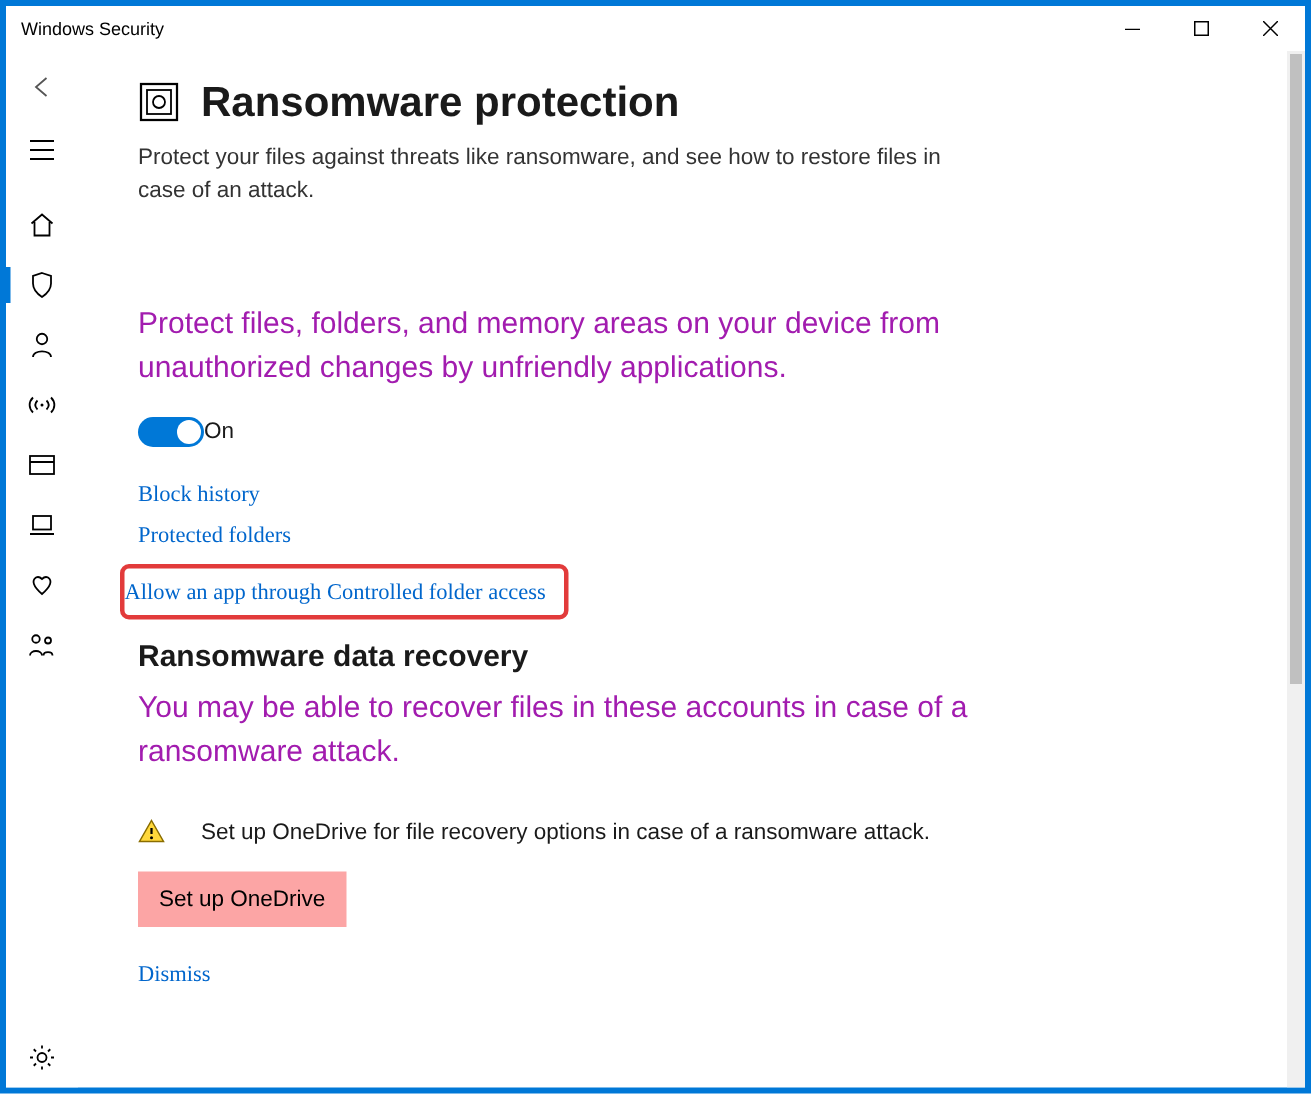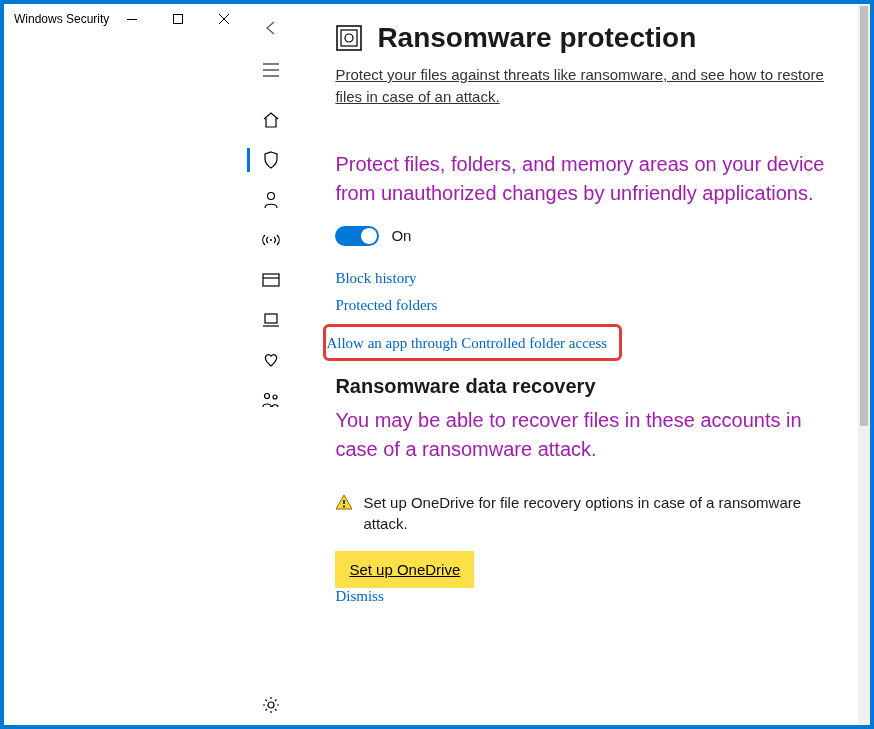--- a/index.html
+++ b/index.html
@@ -9,21 +9,21 @@
       padding: 4px;
       width: 874px;
       height: 729px;
       overflow: hidden;
     }
     .window {
       background: #fff;
       width: 866px;
       height: 721px;
       display: flex;
-      flex-direction: row;
+      flex-direction: column;
       position: relative;
     }
     .titlebar {
       height: 30px;
       display: flex;
       align-items: center;
       justify-content: space-between;
       padding-left: 10px;
       font-size: 12px;
       color: #000;
@@ -72,24 +72,24 @@
       background: #0078d7;
     }
     .content {
       flex: 1;
       padding: 18px 40px 20px 40px;
       overflow-y: auto;
       color: #1a1a1a;
     }
     .heading-row { display: flex; align-items: center; gap: 14px; margin-bottom: 10px; }
     h1 { font-size: 28px; font-weight: 600; text-align: center; }
-    .subtitle { font-size: 15px; color: #333; line-height: 1.45; max-width: 560px; margin-bottom: 42px; text-decoration: underline; }
+    .subtitle { font-size: 15px; color: #333; line-height: 1.45; max-width: 560px; margin-bottom: 64px; }
     h2 { font-size: 20px; font-weight: 600; margin-bottom: 8px; }
     .section-desc { font-size: 20px; color: #a21caf; line-height: 1.45; max-width: 560px; margin-bottom: 18px; }
-    .toggle-row { display: flex; align-items: center; gap: 12px; margin-bottom: 24px; }
+    .toggle-row { display: flex; align-items: center; margin-bottom: 24px; }
     .toggle {
       width: 44px; height: 20px; border-radius: 10px; background: #0078d7; position: relative; cursor: pointer;
     }
     .toggle .thumb {
       position: absolute; right: 2px; top: 2px; width: 16px; height: 16px; border-radius: 50%; background: #fff;
     }
     .toggle-label { font-size: 15px; }
     .link {
       color: #0066cc;
       font-size: 15px;
@@ -103,34 +103,34 @@
       border: 3px solid #e23b3b;
       border-radius: 6px;
       padding: 8px 12px 4px 0;
       margin-left: -12px;
       margin-bottom: 14px;
       width: fit-content;
     }
     .highlight-box .link { margin-bottom: 2px; }
     .warn-row {
       display: flex;
-      gap: 10px;
+      gap: 24px;
       align-items: flex-start;
       margin: 28px 0 16px 0;
       max-width: 560px;
     }
     .warn-icon { margin-top: 1px; flex-shrink: 0; }
     .warn-text { font-size: 15px; line-height: 1.45; }
     .btn-secondary {
-      background: #fde047;
+      background: #fca5a5;
       border: none;
       padding: 10px 14px;
       font-size: 15px;
       cursor: pointer;
-      text-decoration: underline;
+      margin-bottom: 24px;
     }
     .scrollbar-track {
       position: absolute;
       right: 0;
       top: 0;
       width: 12px;
       height: 100%;
       background: #f0f0f0;
     }
     .scrollbar-thumb {

